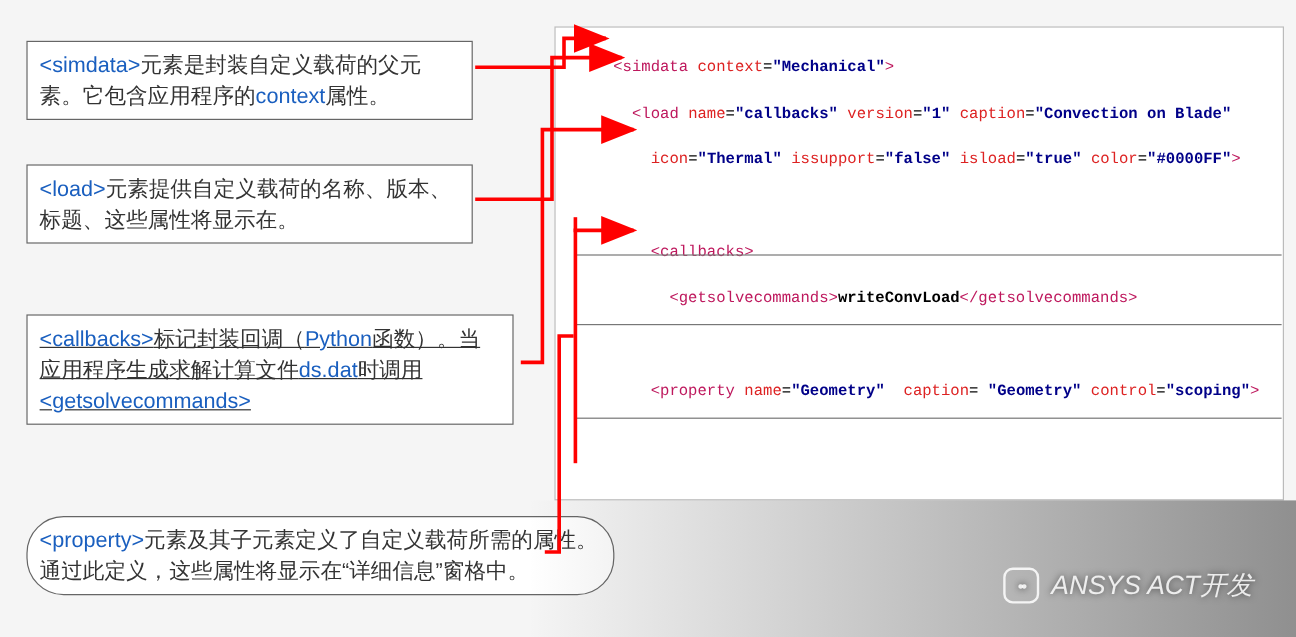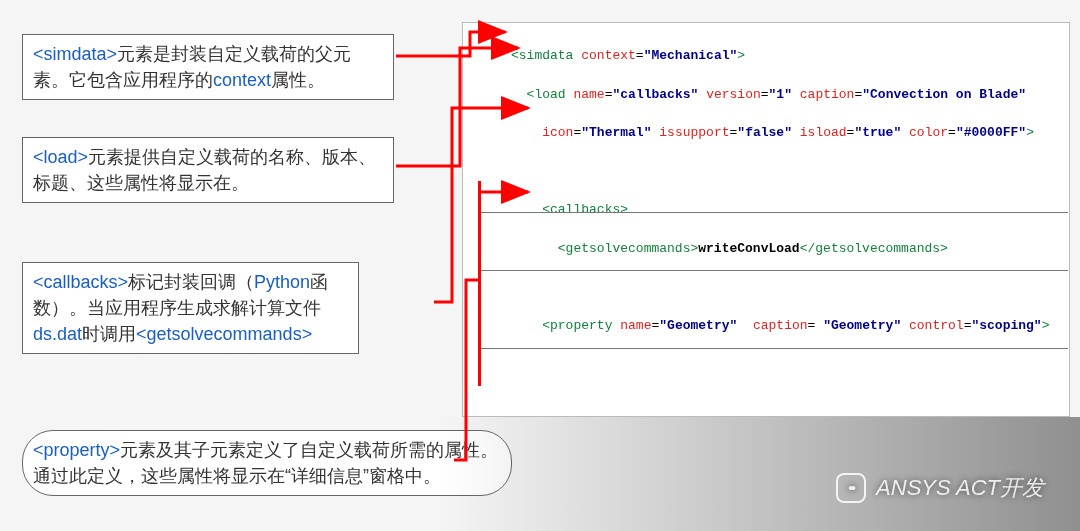--- a/index.html
+++ b/index.html
@@ -35,21 +35,21 @@
     background: #fff;
     border: 1px solid #bbb;
     font-family: "Courier New", monospace;
     font-size: 13px;
     line-height: 1.48;
     padding: 4px 8px 4px 48px;
     white-space: pre;
     overflow: hidden;
   }
   .code-panel .ln { display: block; }
-  .t-tag { color: #15803d; }
+  .t-tag { color: #be185d; }
   .t-attr { color: #d22; }
   .t-str { color: #008; font-weight: bold; }
   .t-txt { color: #000; font-weight: bold; margin-top: 23px; }
   .sep { position: absolute; height: 0; border-top: 1px solid #777; }
   .arrow-svg {
     position: absolute;
     left: 0; top: 0;
     width: 1080px; height: 531px;
     pointer-events: none;
   }
@@ -93,21 +93,21 @@
 <div class="container">
 
   <div class="note-box" style="left:22px; top:34px; width:372px;">
     <span class="tag">&lt;simdata&gt;</span><span>元素是封装自定义载荷的父元素。它包含应用程序的</span><span class="tag">context</span><span>属性。</span>
   </div>
 
   <div class="note-box" style="left:22px; top:137px; width:372px;">
     <span class="tag">&lt;load&gt;</span><span>元素提供自定义载荷的名称、版本、标题、这些属性将显示在。</span>
   </div>
 
-  <div class="note-box" style="left:22px; top:262px; width:337px;">
+  <div class="note-box" style="left:22px; top:262px; width:406px;text-decoration:underline;">
     <span class="tag">&lt;callbacks&gt;</span><span>标记封装回调（</span><span class="tag">Python</span><span>函数）。当应用程序生成求解计算文件</span><span class="tag">ds.dat</span><span>时调用</span><span class="tag">&lt;getsolvecommands&gt;</span>
   </div>
 
   <div class="note-box" style="left:22px; top:430px; width:490px;border-radius:31px;">
     <span class="tag">&lt;property&gt;</span><span>元素及其子元素定义了自定义载荷所需的属性。通过此定义，这些属性将显示在“详细信息”窗格中。</span>
   </div>
 
   <div class="code-panel">
 <span class="ln"><span class="t-tag">&lt;simdata</span> <span class="t-attr">context</span>=<span class="t-str">"<span>Mechanical</span>"</span><span class="t-tag">&gt;</span></span>
 <span class="ln">  <span class="t-tag">&lt;load</span> <span class="t-attr">name</span>=<span class="t-str">"<span>callbacks</span>"</span> <span class="t-attr">version</span>=<span class="t-str">"<span>1</span>"</span> <span class="t-attr">caption</span>=<span class="t-str">"<span>Convection on Blade</span>"</span></span>

